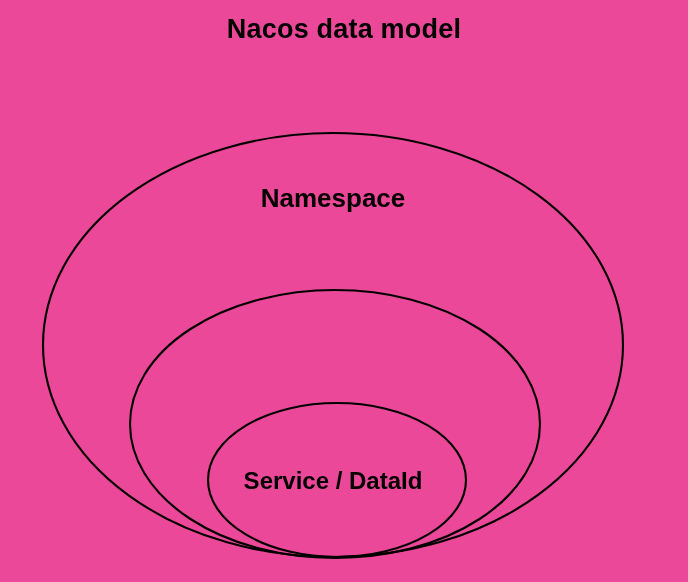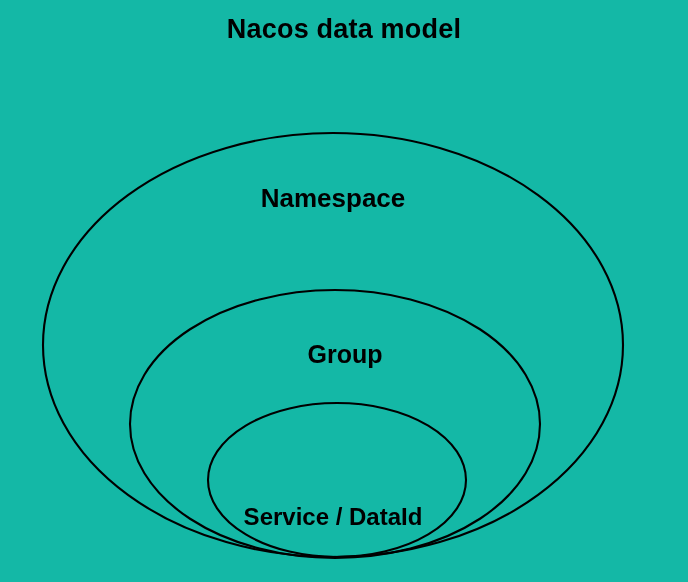--- a/index.html
+++ b/index.html
@@ -67,29 +67,28 @@
   }
   #label-service {
     left: 333px;
     top: 481px;
     font-size: 24px;
   }
 </style>
 </head>
 <body>
 
-<div id="diagram-root" style="background: #14b8a6;">
+<div id="diagram-root" style="background: #ec4899;">
 
   <div id="diagram-title">Nacos data model</div>
 
   <svg id="venn-svg" viewBox="0 0 688 582" xmlns="http://www.w3.org/2000/svg">
     <ellipse class="ellipse-shape" id="ellipse-namespace" cx="333" cy="345" rx="290" ry="212" stroke="#000000"></ellipse>
     <ellipse class="ellipse-shape" id="ellipse-group" cx="335" cy="424" rx="205" ry="134" stroke="#000000"></ellipse>
     <ellipse class="ellipse-shape" id="ellipse-service" cx="337" cy="480" rx="129" ry="77" stroke="#000000"></ellipse>
   </svg>
 
   <div class="ring-label" id="label-namespace" style="left: 333px; top: 198px; color: rgb(0, 0, 0);">Namespace</div>
 
-  <div class="ring-label" id="label-group" style="left: 345px; top: 354px; color: rgb(0, 0, 0);">Group</div>
 
-  <div class="ring-label" id="label-service" style="left: 333px; top: 481px; color: rgb(0, 0, 0); margin-top: 36px;">Service / DataId</div>
+  <div class="ring-label" id="label-service" style="left: 333px; top: 481px; color: rgb(0, 0, 0);">Service / DataId</div>
 
 </div>
 
 </body></html>

